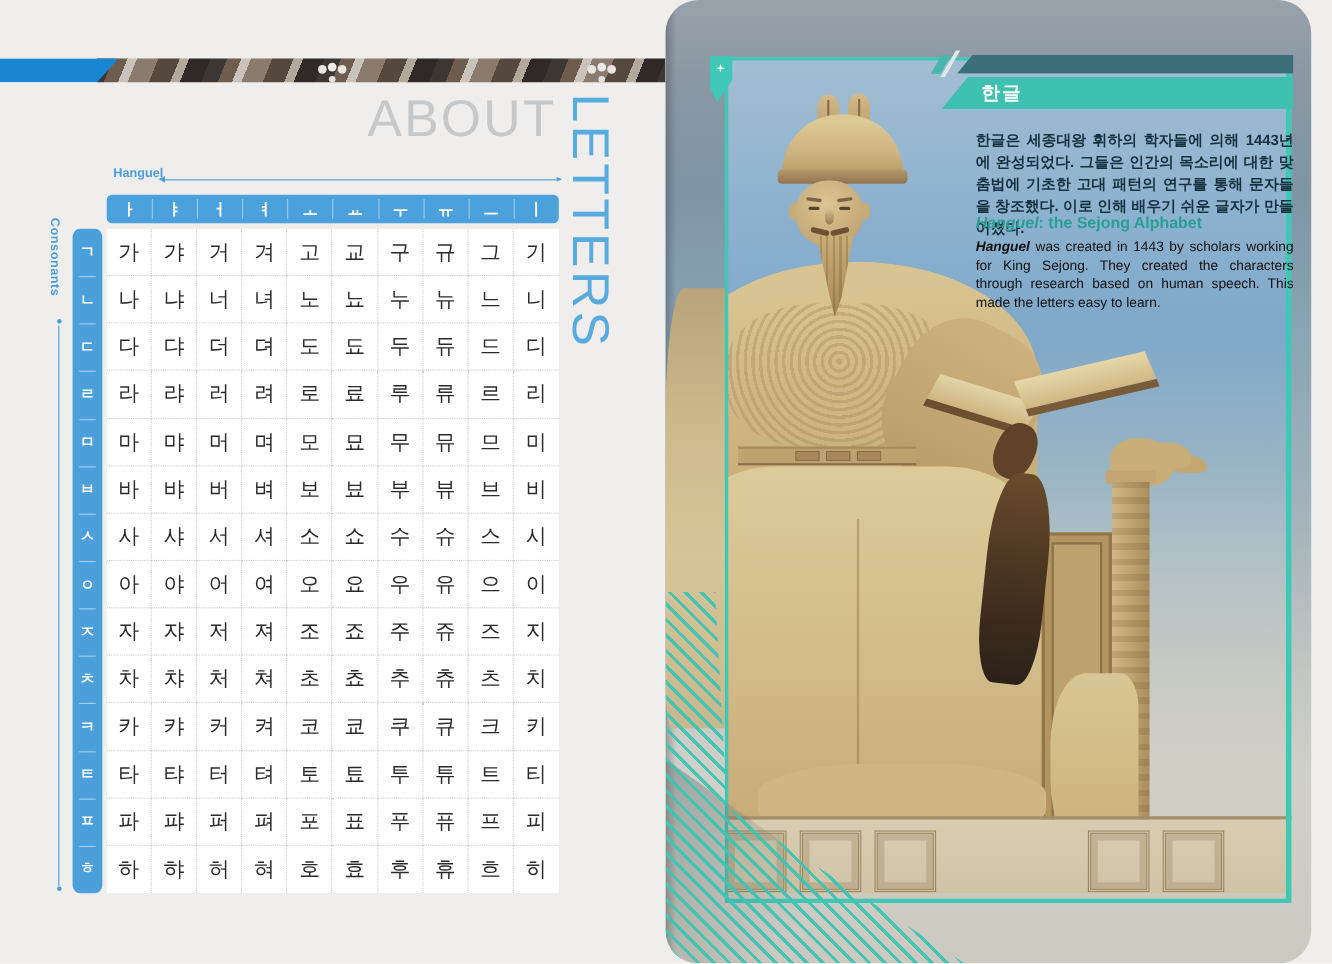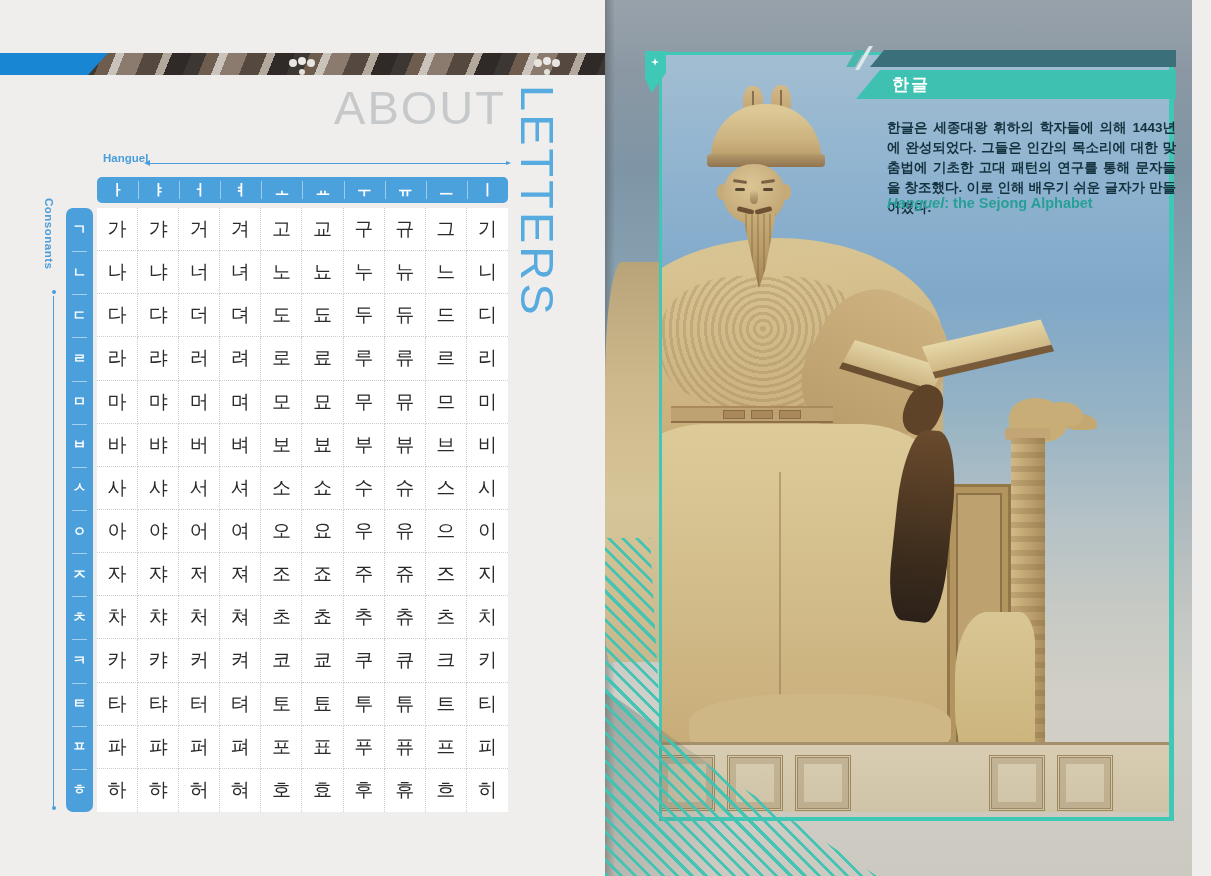--- a/index.html
+++ b/index.html
@@ -56,21 +56,21 @@
   .syllable-table { position:absolute; left:97px; top:208px; width:411px; height:604px; background:#ffffff;
     display:grid; grid-template-columns:repeat(10,1fr); grid-auto-rows:1fr; }
   .tcell { display:flex; align-items:center; justify-content:center; font-size:19px; color:#2a2a2a;
     border-right:1px dotted #ccccc8; border-bottom:1px dotted #ccccc8; }
   .tcell:nth-child(10n) { border-right:none; }
   .tcell:nth-last-child(-n+10) { border-bottom:none; }
 
   
   .right-page { position:absolute; left:605px; top:0; width:587px; height:876px; overflow:hidden;
     background:linear-gradient(180deg,#98a2ab 0%,#8b98a3 8%,#7e95a6 20%,#8aa5b5 35%,#a6b5bc 55%,
-      #c3c6c2 70%,#d0d0ca 80%,#ccc9c0 100%); }
+      #c3c6c2 70%,#d0d0ca 80%,#ccc9c0 100%);border-radius:30px; }
   .gutter-shadow { position:absolute; left:0; top:0; width:10px; height:876px;
     background:linear-gradient(90deg, rgba(60,60,60,.35), rgba(60,60,60,0)); }
 
   .robe-outside { position:absolute; left:0; top:262px; width:56px; height:400px;
     background:linear-gradient(180deg,#b9a379 0%,#cdb88c 30%,#d6c598 60%,#c8b88d 100%);
     border-radius:30% 0 0 10%; }
 
   .photo { position:absolute; left:54px; top:52px; width:515px; height:769px; overflow:hidden;
     background:linear-gradient(180deg,#a3bed2 0%,#8db2cf 18%,#7fa8c9 32%,#98b4c4 48%,#b3c1c6 60%,
       #c6c9c4 72%,#d2cfc6 84%,#cfccc3 100%); }
@@ -451,18 +451,21 @@
     <div class="hangul-band">
       <span class="hangul-band-title">한글</span>
     </div>
 
     <div class="korean-para">한글은 세종대왕 휘하의 학자들에 의해 1443년에 완성되었다. 그들은 인간의 목소리에 대한 맞춤법에 기초한 고대 패턴의 연구를 통해 문자들을 창조했다. 이로 인해 배우기 쉬운 글자가 만들어졌다.</div>
 
     <div class="subhead">
       <span class="it">Hanguel</span><span>: the Sejong Alphabet</span>
     </div>
 
+    <div class="english-para">
+      <span class="it">Hanguel</span><span> was created in 1443 by scholars working for King Sejong. They created the characters through research based on human speech. This made the letters easy to learn.</span>
+    </div>
 
     <div class="stripes-backdrop"></div>
     <div class="stripes"></div>
 
   </div>
 </div>
 
 </body></html>

